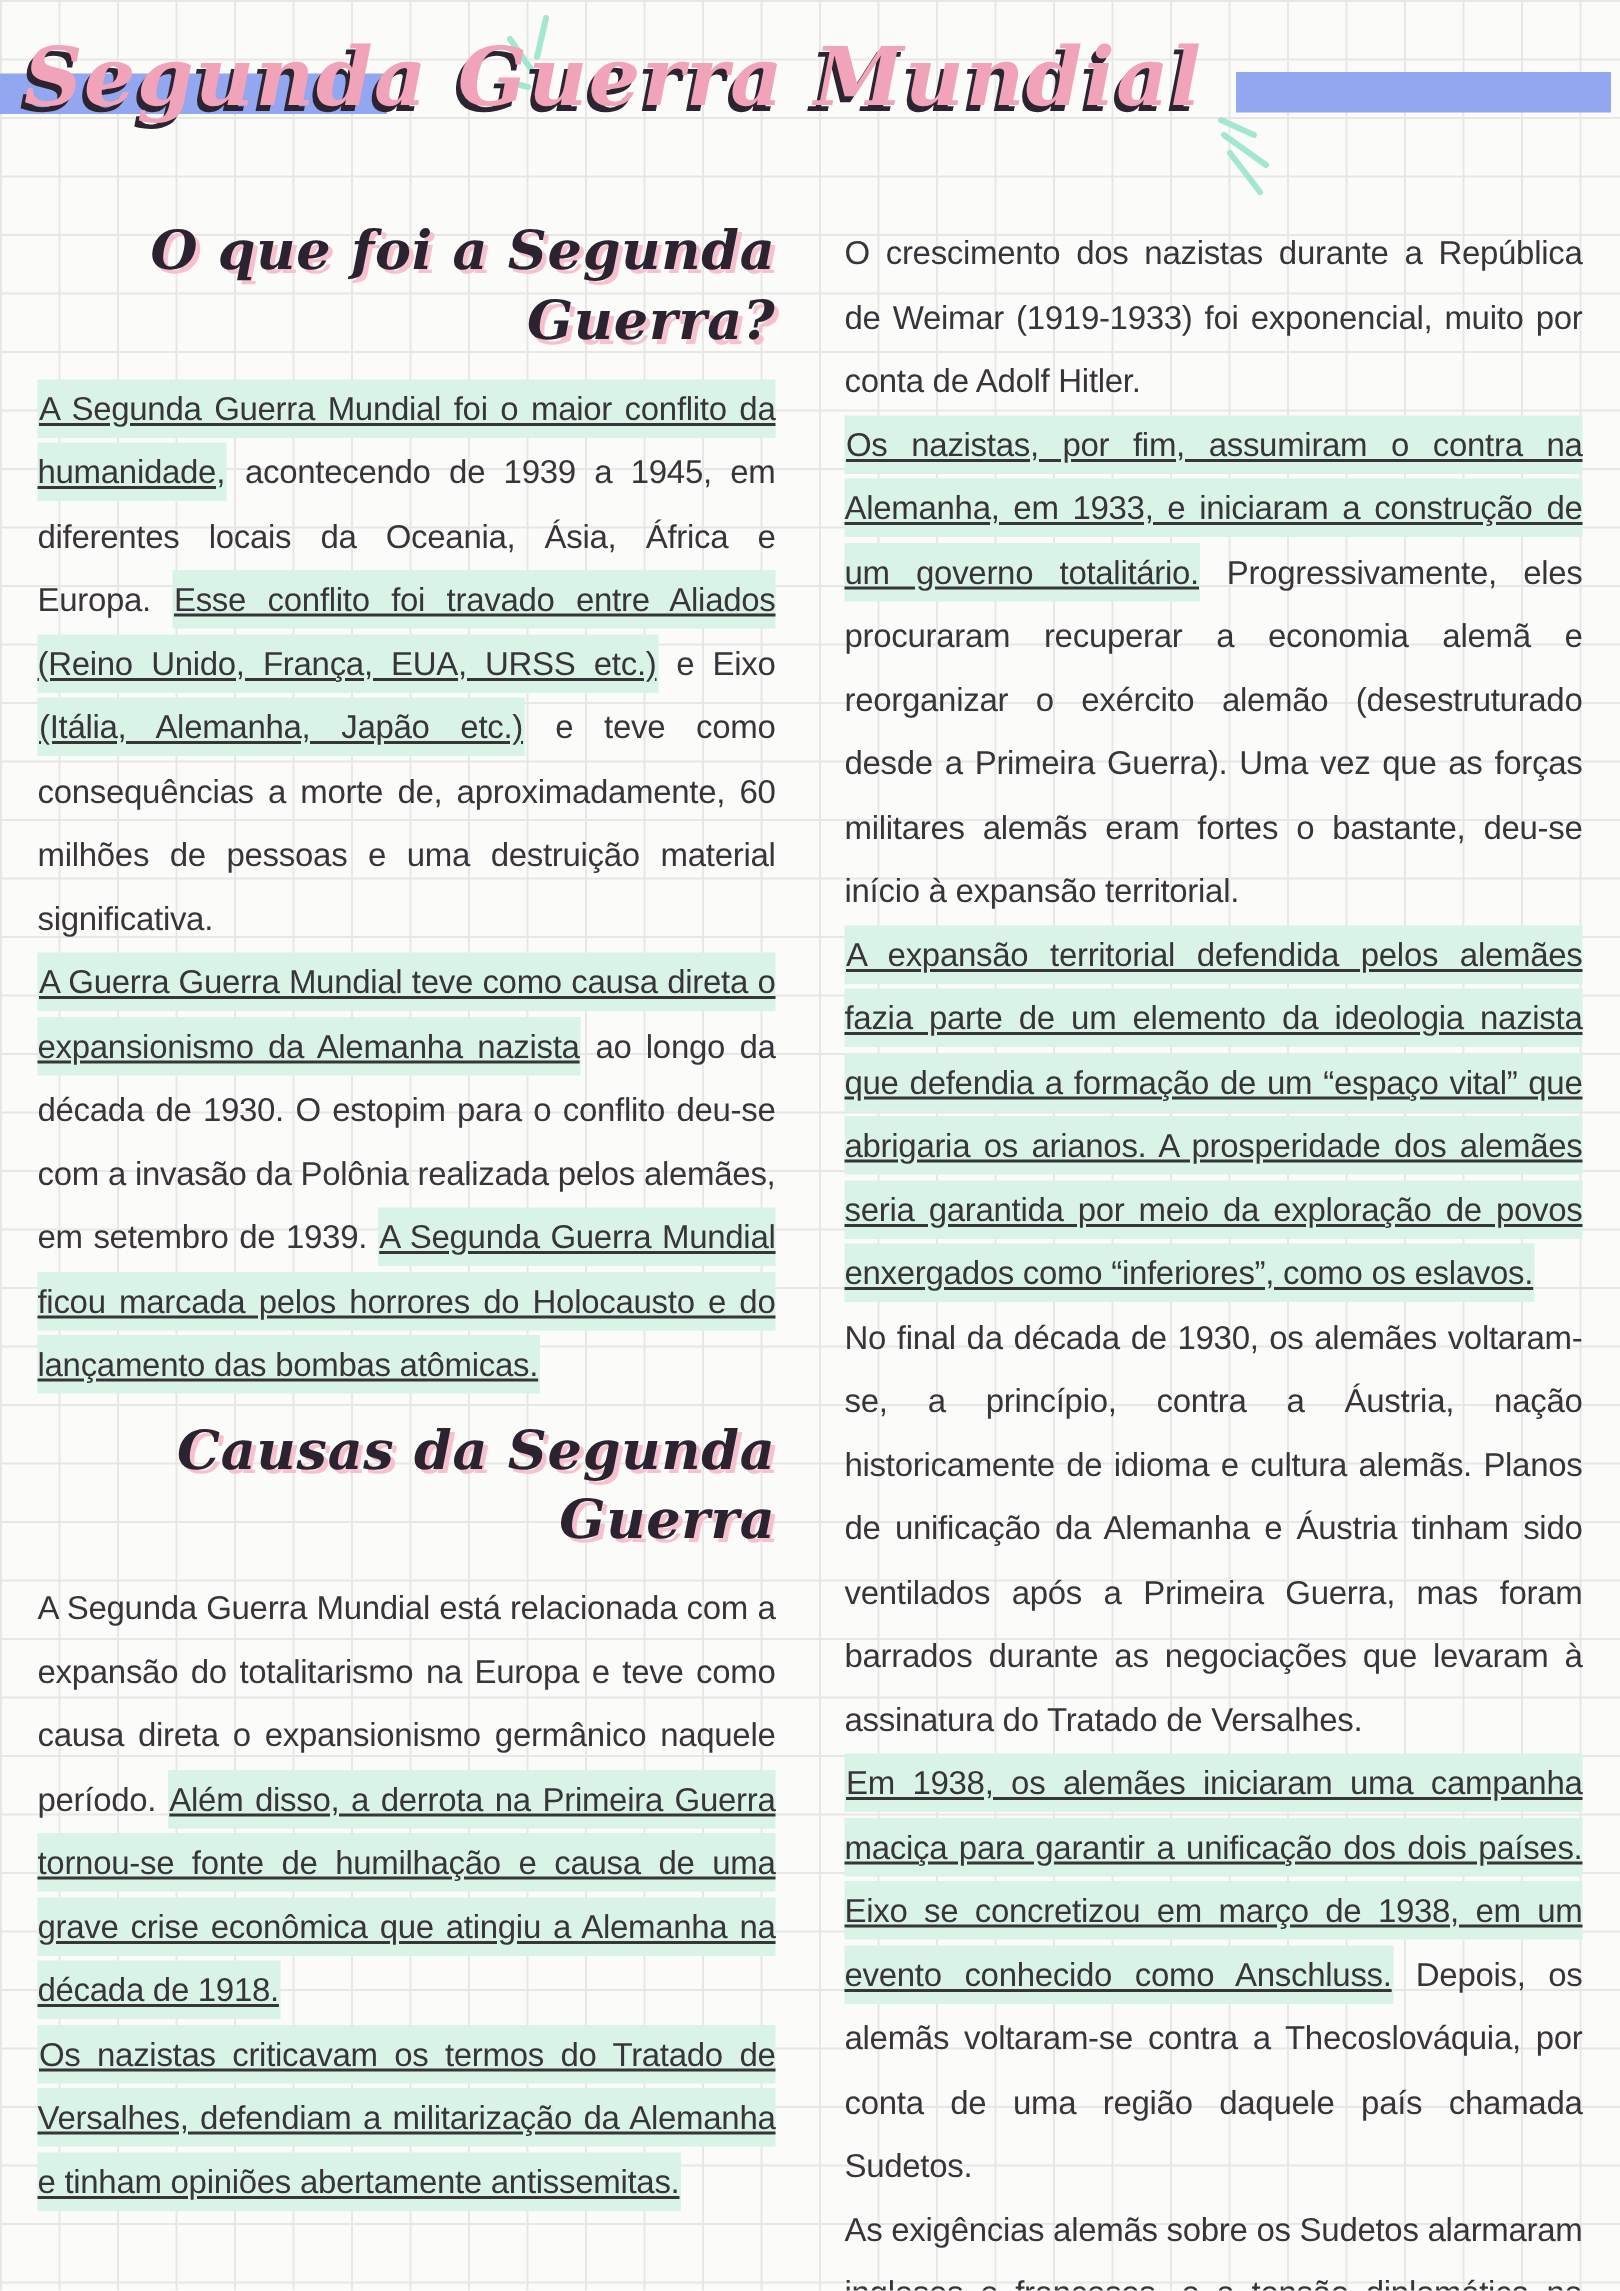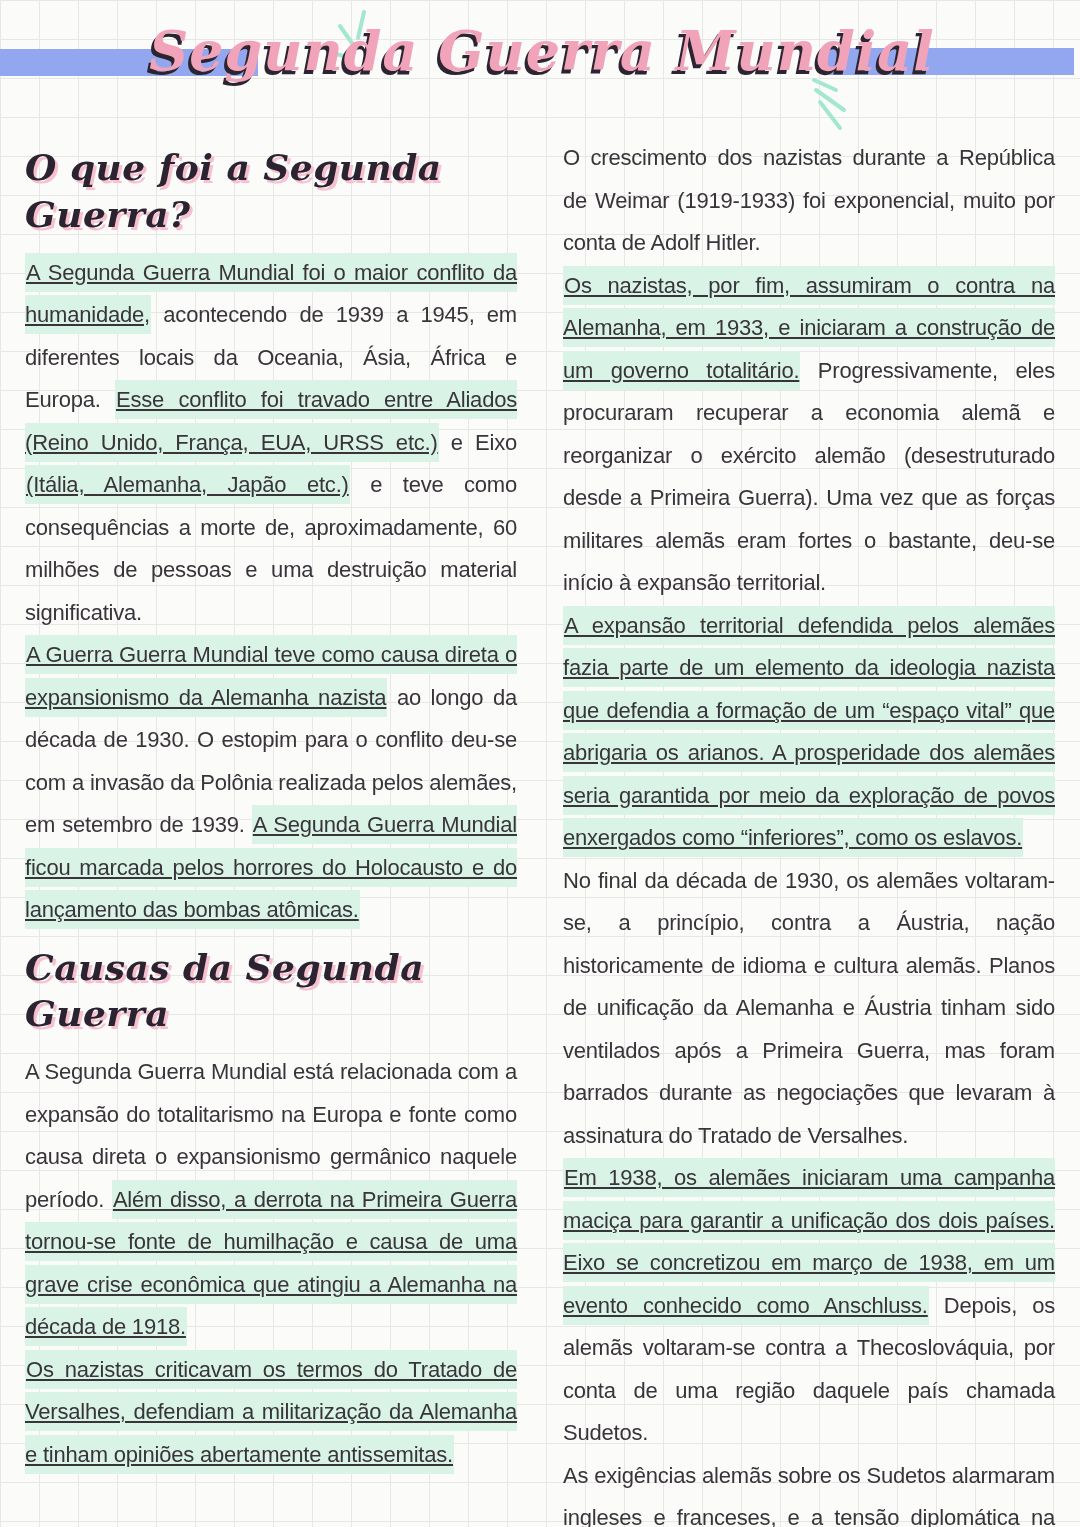--- a/index.html
+++ b/index.html
@@ -13,56 +13,55 @@
       linear-gradient(90deg, #e7e7e5 1px, transparent 1px);
     background-size:39px 39px;
     font-family:"Liberation Sans", sans-serif;
   }
   
   .header{position:relative;height:132px;}
   .bar{position:absolute;top:49px;height:27px;background:#92a7ef;}
   .bar-left{left:0;width:258px;}
   .bar-right{right:6px;width:250px;top:48px;}
   .page-title{
-    position:absolute;left:4px;right:0;top:22px;
-    text-align:center;
+    position:absolute;left:16px;right:0;top:22px;
     font-family:"DejaVu Serif", serif;
     font-style:italic;font-weight:bold;
     font-size:54px;line-height:1.1;
     color:#f1a3b9;
     text-shadow:-3px 4px 0 #2c2531;
     letter-spacing:1px;
   }
   .sparkle{position:absolute;}
   .sparkle-tl{left:330px;top:8px;}
   .sparkle-br{left:806px;top:74px;}
   
   .columns{display:flex;padding:0 25px;gap:46px;align-items:flex-start;}
   .col{width:492px;}
   .script-heading{
     font-family:"DejaVu Serif", serif;
     font-style:italic;font-weight:bold;
     font-size:36px;line-height:1.3;
-    text-align:left;
+    text-align:right;
     color:#2b2330;
     text-shadow:3px 3px 0 #f7c0cf;
     margin:12px 0 14px 0;
     letter-spacing:0.5px;
   }
   .heading-2{}
   .body-text p{
     margin:0;
     text-align:justify;
     font-size:22px;
     line-height:42.5px;
     letter-spacing:-0.2px;
     color:#39343a;
     font-weight:400;
   }
-  .right-col .body-text p:first-child{margin-top:5px;}
+  .right-col .body-text p:first-child{margin-top:16px;}
   mark{
     background:#d9f4e6;
     color:inherit;
     padding:7px 1px;
     box-decoration-break:slice;
     text-decoration:underline;
   }
 </style>
 </head>
 <body>
@@ -92,21 +91,21 @@
 
     <div class="col left-col">
       <div class="script-heading">O que foi a Segunda Guerra?</div>
       <div class="body-text">
           <p><mark>A Segunda Guerra Mundial foi o maior conflito da humanidade,</mark><span> acontecendo de 1939 a 1945, em diferentes locais da Oceania, Ásia, África e Europa. </span><mark>Esse conflito foi travado entre Aliados (Reino Unido, França, EUA, URSS etc.)</mark><span> e Eixo </span><mark>(Itália, Alemanha, Japão etc.)</mark><span> e teve como consequências a morte de, aproximadamente, 60 milhões de pessoas e uma destruição material significativa.</span></p>
           <p><mark>A Guerra Guerra Mundial teve como causa direta o expansionismo da Alemanha nazista</mark><span> ao longo da década de 1930. O estopim para o conflito deu-se com a invasão da Polônia realizada pelos alemães, em setembro de 1939. </span><mark>A Segunda Guerra Mundial ficou marcada pelos horrores do Holocausto e do lançamento das bombas atômicas.</mark></p>
         </div>
 
       <div class="script-heading heading-2">Causas da Segunda Guerra</div>
       <div class="body-text">
-          <p><span>A Segunda Guerra Mundial está relacionada com a expansão do totalitarismo na Europa e fonte como causa direta o expansionismo germânico naquele período. </span><mark>Além disso, a derrota na Primeira Guerra tornou-se fonte de humilhação e causa de uma grave crise econômica que atingiu a Alemanha na década de 1918.</mark></p>
+          <p><span>A Segunda Guerra Mundial está relacionada com a expansão do totalitarismo na Europa e teve como causa direta o expansionismo germânico naquele período. </span><mark>Além disso, a derrota na Primeira Guerra tornou-se fonte de humilhação e causa de uma grave crise econômica que atingiu a Alemanha na década de 1918.</mark></p>
           <p><mark>Os nazistas criticavam os termos do Tratado de Versalhes, defendiam a militarização da Alemanha e tinham opiniões abertamente antissemitas.</mark></p>
         </div>
     </div>
 
     <div class="col right-col">
       <div class="body-text">
           <p><span>O crescimento dos nazistas durante a República de Weimar (1919-1933) foi exponencial, muito por conta de Adolf Hitler.</span></p>
           <p><mark>Os nazistas, por fim, assumiram o contra na Alemanha, em 1933, e iniciaram a construção de um governo totalitário.</mark><span> Progressivamente, eles procuraram recuperar a economia alemã e reorganizar o exército alemão (desestruturado desde a Primeira Guerra). Uma vez que as forças militares alemãs eram fortes o bastante, deu-se início à expansão territorial.</span></p>
           <p><mark>A expansão territorial defendida pelos alemães fazia parte de um elemento da ideologia nazista que defendia a formação de um “espaço vital” que abrigaria os arianos. A prosperidade dos alemães seria garantida por meio da exploração de povos enxergados como “inferiores”, como os eslavos.</mark></p>
           <p><span>No final da década de 1930, os alemães voltaram-se, a princípio, contra a Áustria, nação historicamente de idioma e cultura alemãs. Planos de unificação da Alemanha e Áustria tinham sido ventilados após a Primeira Guerra, mas foram barrados durante as negociações que levaram à assinatura do Tratado de Versalhes.</span></p>

